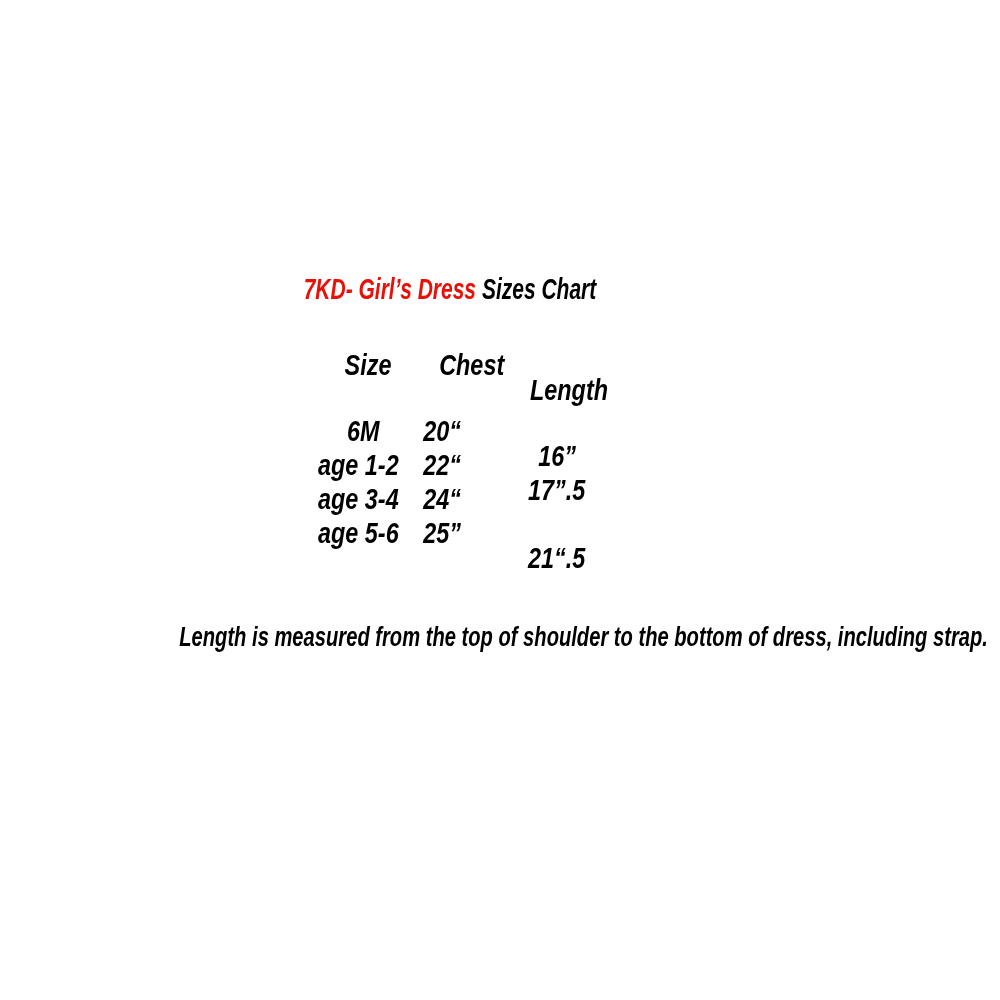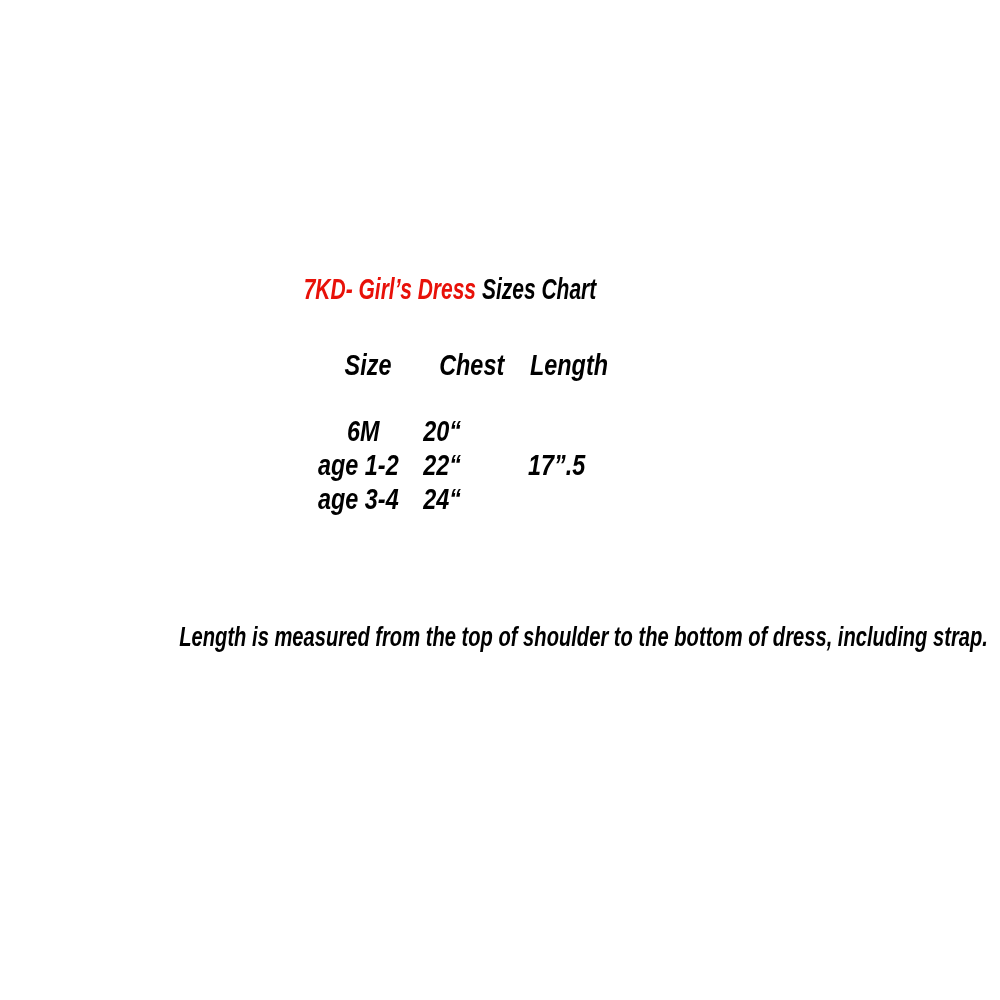--- a/index.html
+++ b/index.html
@@ -44,21 +44,21 @@
     font-size: 30px;
   }
   .trow {
     display: flex;
     height: 34px;
     line-height: 34px;
     white-space: nowrap;
   }
   .c1 { width: 100px; text-align: center; }
   .c2 { width: 52px;  }
-  .c3 { width: 174px; text-align: center; }
+  .c3 { width: 174px; text-align: center; margin-top: 25px; }
   .thead .c1 { text-align: center; padding-right: 12px; }
   .thead .c3 { padding-right: 20px; }
   .spacer { height: 32px; }
 
   .footnote {
     position: absolute;
     top: 620px;
     left: 22px;
     width: 978px;
     text-align: right;
@@ -81,29 +81,35 @@
       <span class="c1"><span class="cx tab-c">Size</span></span>
       <span class="c2"><span class="cx tab-c">Chest</span></span>
       <span class="c3"><span class="cx tab-c">Length</span></span>
     </div>
 
     <div class="spacer"></div>
 
     <div class="trow">
       <span class="c1"><span class="cx tab-l">6M</span></span>
       <span class="c2"><span class="cx tab-c">20“</span></span>
+      <span class="c3"><span class="cx tab-c">16”</span></span>
     </div>
     <div class="trow">
       <span class="c1"><span class="cx tab-l">age 1-2</span></span>
       <span class="c2"><span class="cx tab-c">22“</span></span>
       <span class="c3"><span class="cx tab-c">17”.5</span></span>
     </div>
     <div class="trow">
       <span class="c1"><span class="cx tab-l">age 3-4</span></span>
       <span class="c2"><span class="cx tab-c">24“</span></span>
     </div>
+    <div class="trow">
+      <span class="c1"><span class="cx tab-l">age 5-6</span></span>
+      <span class="c2"><span class="cx tab-c">25”</span></span>
+      <span class="c3"><span class="cx tab-c">21“.5</span></span>
+    </div>
   </div>
 
   <div class="footnote">
     <span class="cx fn-scale">Length is measured from the top of shoulder to the bottom of dress, including strap.</span>
   </div>
 
 </div>
 
 </body></html>

